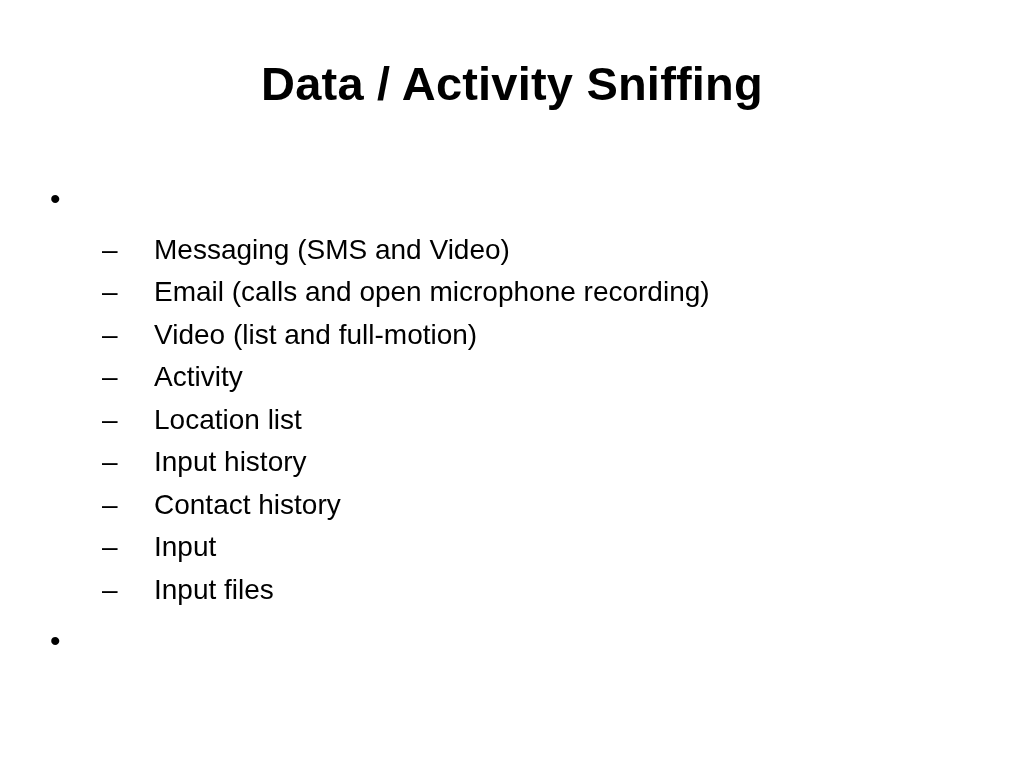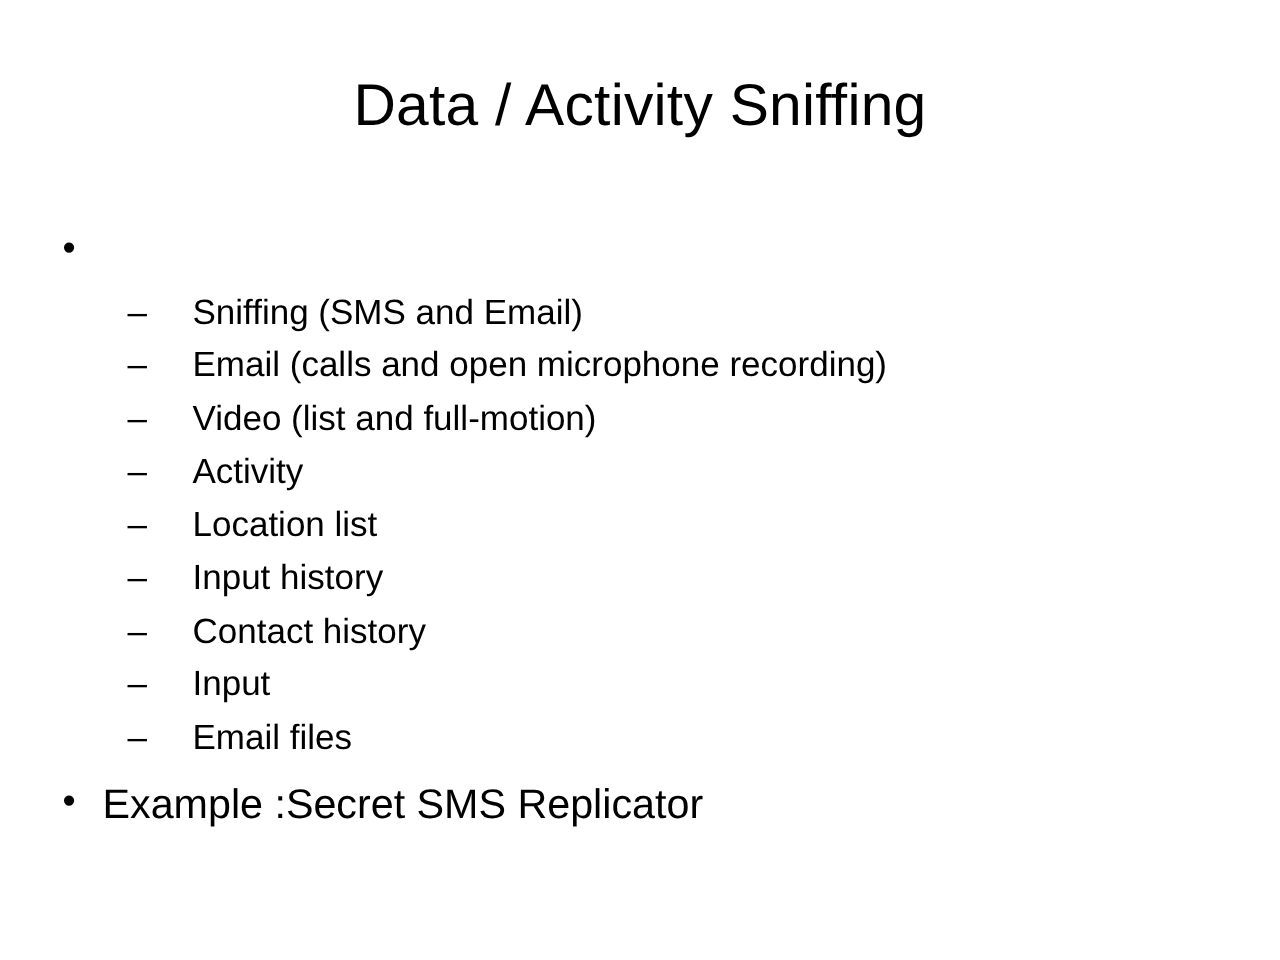--- a/index.html
+++ b/index.html
@@ -21,21 +21,21 @@
     box-sizing: border-box;
   }
   .slide-title {
     position: absolute;
     top: 58px;
     left: 0;
     width: 1024px;
     text-align: center;
     font-size: 47px;
     line-height: 1.1;
-    font-weight: normal;
+    font-weight: bold;
     letter-spacing: 0.2px;
   }
   .body-block {
     position: absolute;
     top: 178px;
     left: 40px;
     width: 944px;
   }
   .lvl1 {
     display: flex;
@@ -90,21 +90,21 @@
   <div class="body-block">
 
     <div class="lvl1">
       <span class="bullet">•</span>
     </div>
 
     <div class="sublist">
 
       <div class="lvl2">
         <span class="bullet">–</span>
-        <span class="txt">Sniffing (SMS and Email)</span>
+        <span class="txt">Messaging (SMS and Video)</span>
       </div>
 
       <div class="lvl2">
         <span class="bullet">–</span>
         <span class="txt">Email (calls and open microphone recording)</span>
       </div>
 
       <div class="lvl2">
         <span class="bullet">–</span>
         <span class="txt">Video (list and full-motion)</span>
@@ -130,24 +130,23 @@
         <span class="txt">Contact history</span>
       </div>
 
       <div class="lvl2">
         <span class="bullet">–</span>
         <span class="txt">Input</span>
       </div>
 
       <div class="lvl2">
         <span class="bullet">–</span>
-        <span class="txt">Email files</span>
+        <span class="txt">Input files</span>
       </div>
 
     </div>
 
     <div class="lvl1">
       <span class="bullet">•</span>
-      <span class="txt">Example :Secret SMS Replicator</span>
     </div>
 
   </div>
 </div>
 
 </body></html>

